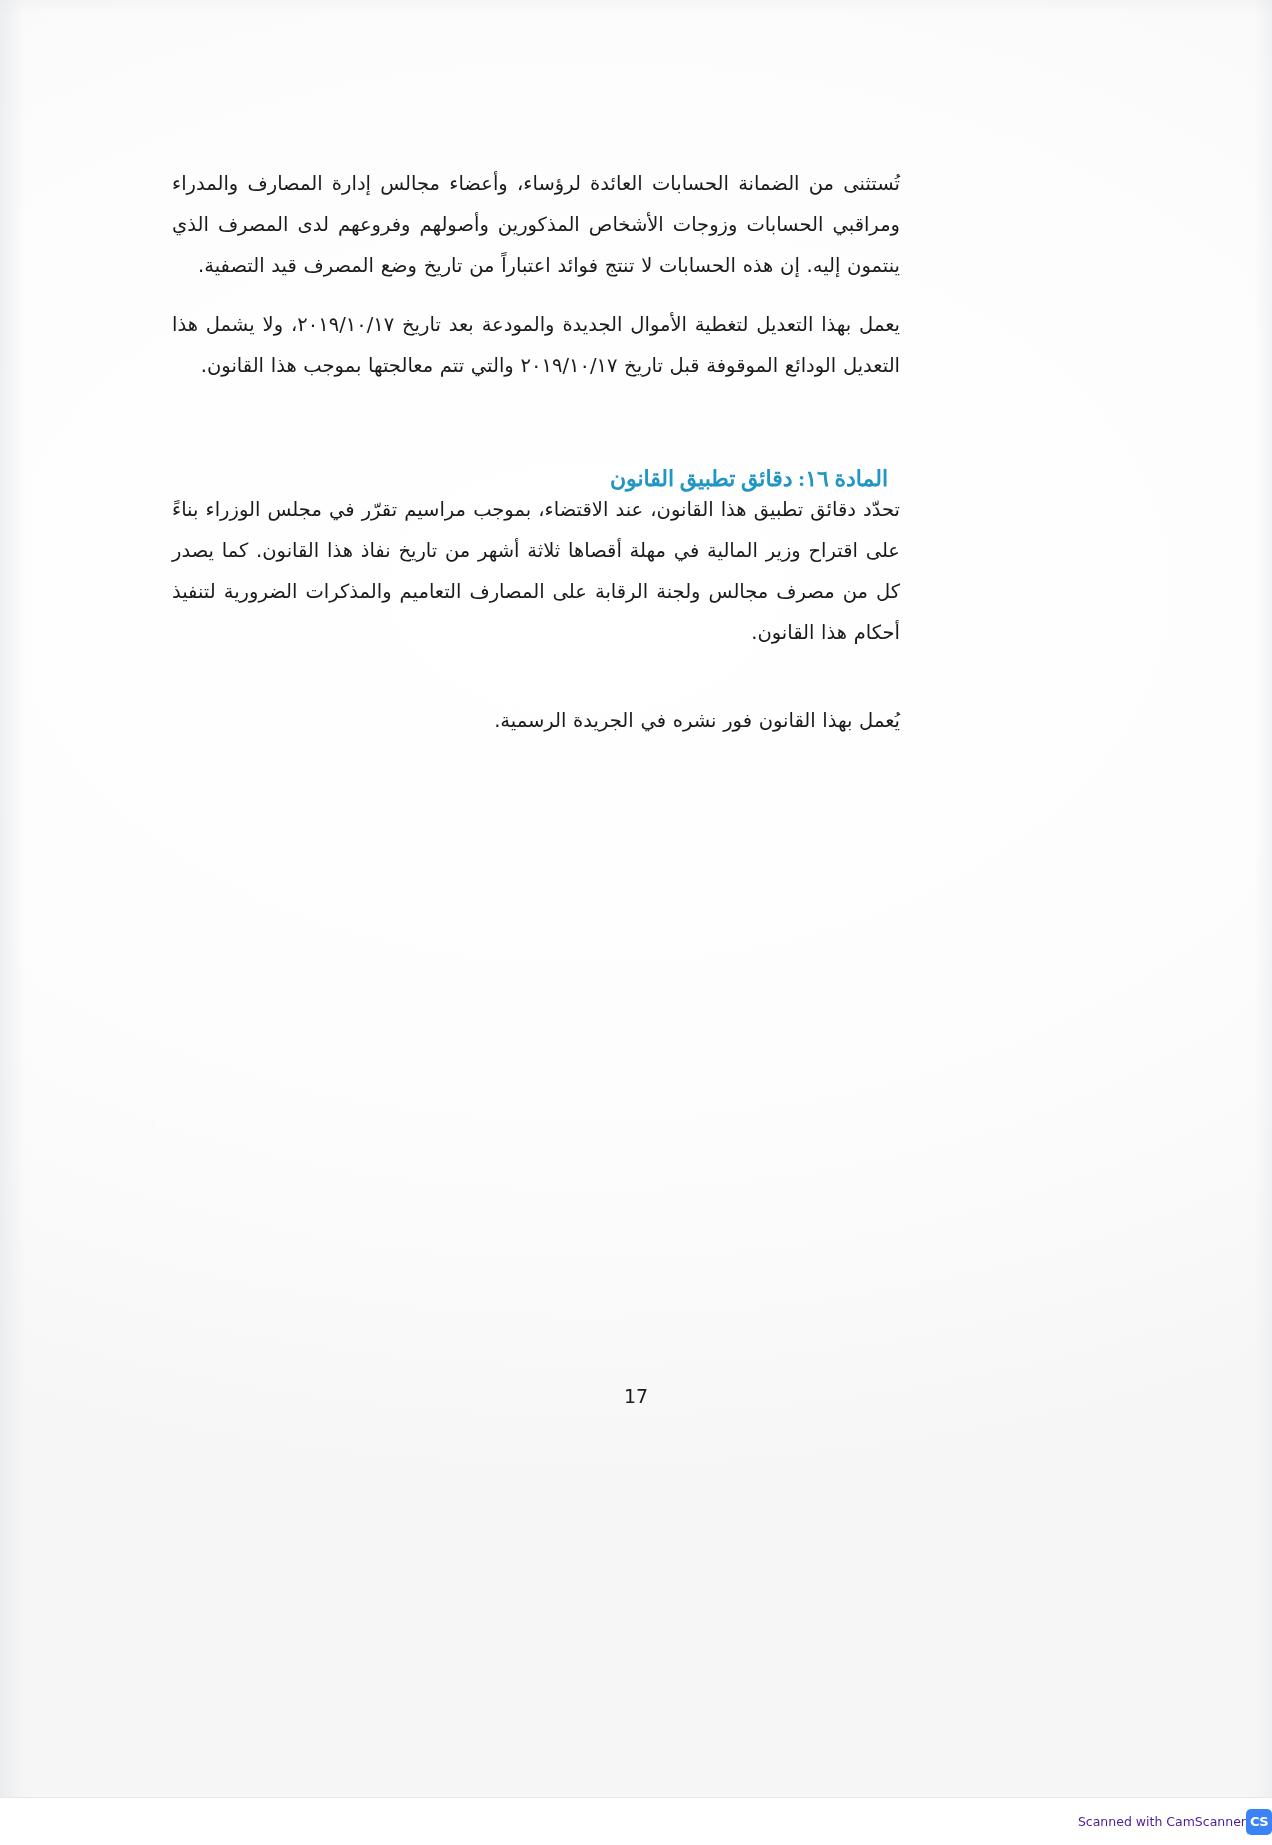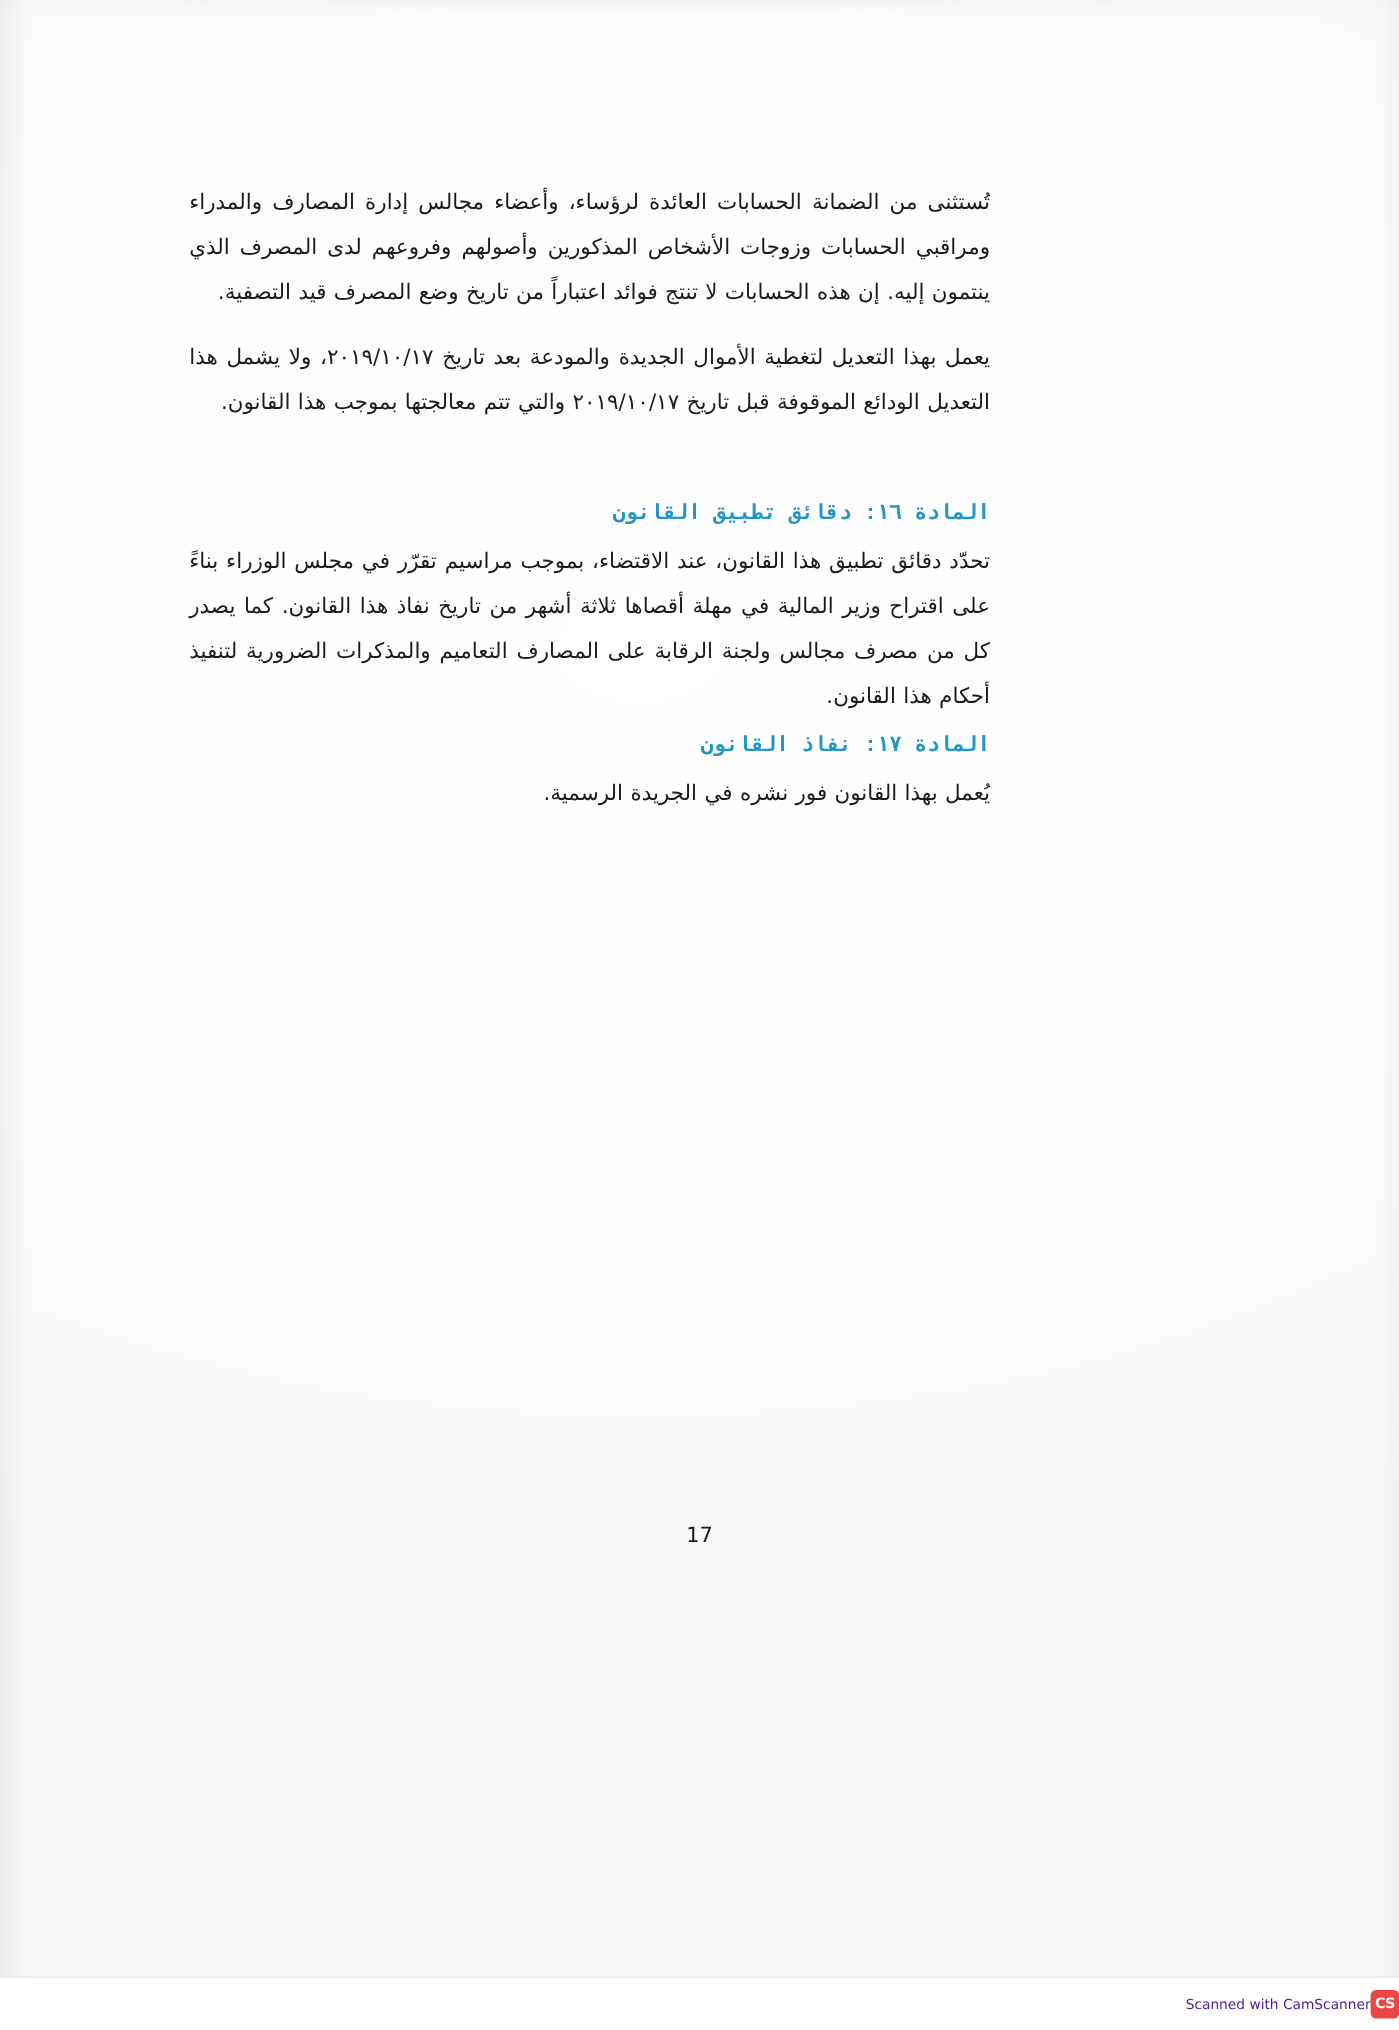--- a/index.html
+++ b/index.html
@@ -50,26 +50,26 @@
     text-align-last: right;
     color: #1b1b1b;
     font-family: "DejaVu Sans", "Liberation Sans", sans-serif;
     font-size: 19.5px;
     line-height: 41px;
     letter-spacing: 0px;
     word-spacing: 0.5px;
   }
 
   h2.article-head {
-    margin: 0;
+    margin: 12px;
     direction: rtl;
     text-align: right;
     color: #2196c4;
-    font-family: Liberation Mono, monospace;
-    font-size: 19px;
+    font-family: Liberation Serif, serif;
+    font-size: 22px;
     font-weight: bold;
     line-height: 30px;
     letter-spacing: 0.2px;
   }
 
   
   .blk { position: absolute; right: 372px; width: 728px; }
   #par1  { top: 163px; }
   #par2  { top: 304px; }
   #head16{ top: 452px; }
@@ -101,21 +101,21 @@
     border-top: 1px solid #e8e8e8;
     display: flex;
     align-items: center;
     padding-left: 16px;
     box-sizing: border-box;
   }
   .cs-logo {
     width: 26px;
     height: 26px;
     border-radius: 5px;
-    background: #ef4444;
+    background: #3b82f6;
     color: #ffffff;
     font-size: 13px;
     font-weight: bold;
     font-family: "DejaVu Sans", "Liberation Sans", sans-serif;
     display: flex;
     align-items: center;
     justify-content: center;
     letter-spacing: -0.5px;
     flex: 0 0 auto;
   }
@@ -157,23 +157,20 @@
     </div>
 
     <div class="blk" id="head16">
       <h2 class="article-head">المادة ١٦: دقائق تطبيق القانون</h2>
     </div>
 
     <div class="blk" id="par3">
       <p class="body-par">تحدّد دقائق تطبيق هذا القانون، عند الاقتضاء، بموجب مراسيم تقرّر في مجلس الوزراء بناءً على اقتراح وزير المالية في مهلة أقصاها ثلاثة أشهر من تاريخ نفاذ هذا القانون. كما يصدر كل من مصرف مجالس ولجنة الرقابة على المصارف التعاميم والمذكرات الضرورية لتنفيذ أحكام هذا القانون.</p>
     </div>
 
-    <div class="blk" id="head17">
-      <h2 class="article-head">المادة ١٧: نفاذ القانون</h2>
-    </div>
 
     <div class="blk" id="par4">
       <p class="body-par">يُعمل بهذا القانون فور نشره في الجريدة الرسمية.</p>
     </div>
 
     <div class="page-number">17</div>
 
   </div>
 
   <div class="speckle"></div>

